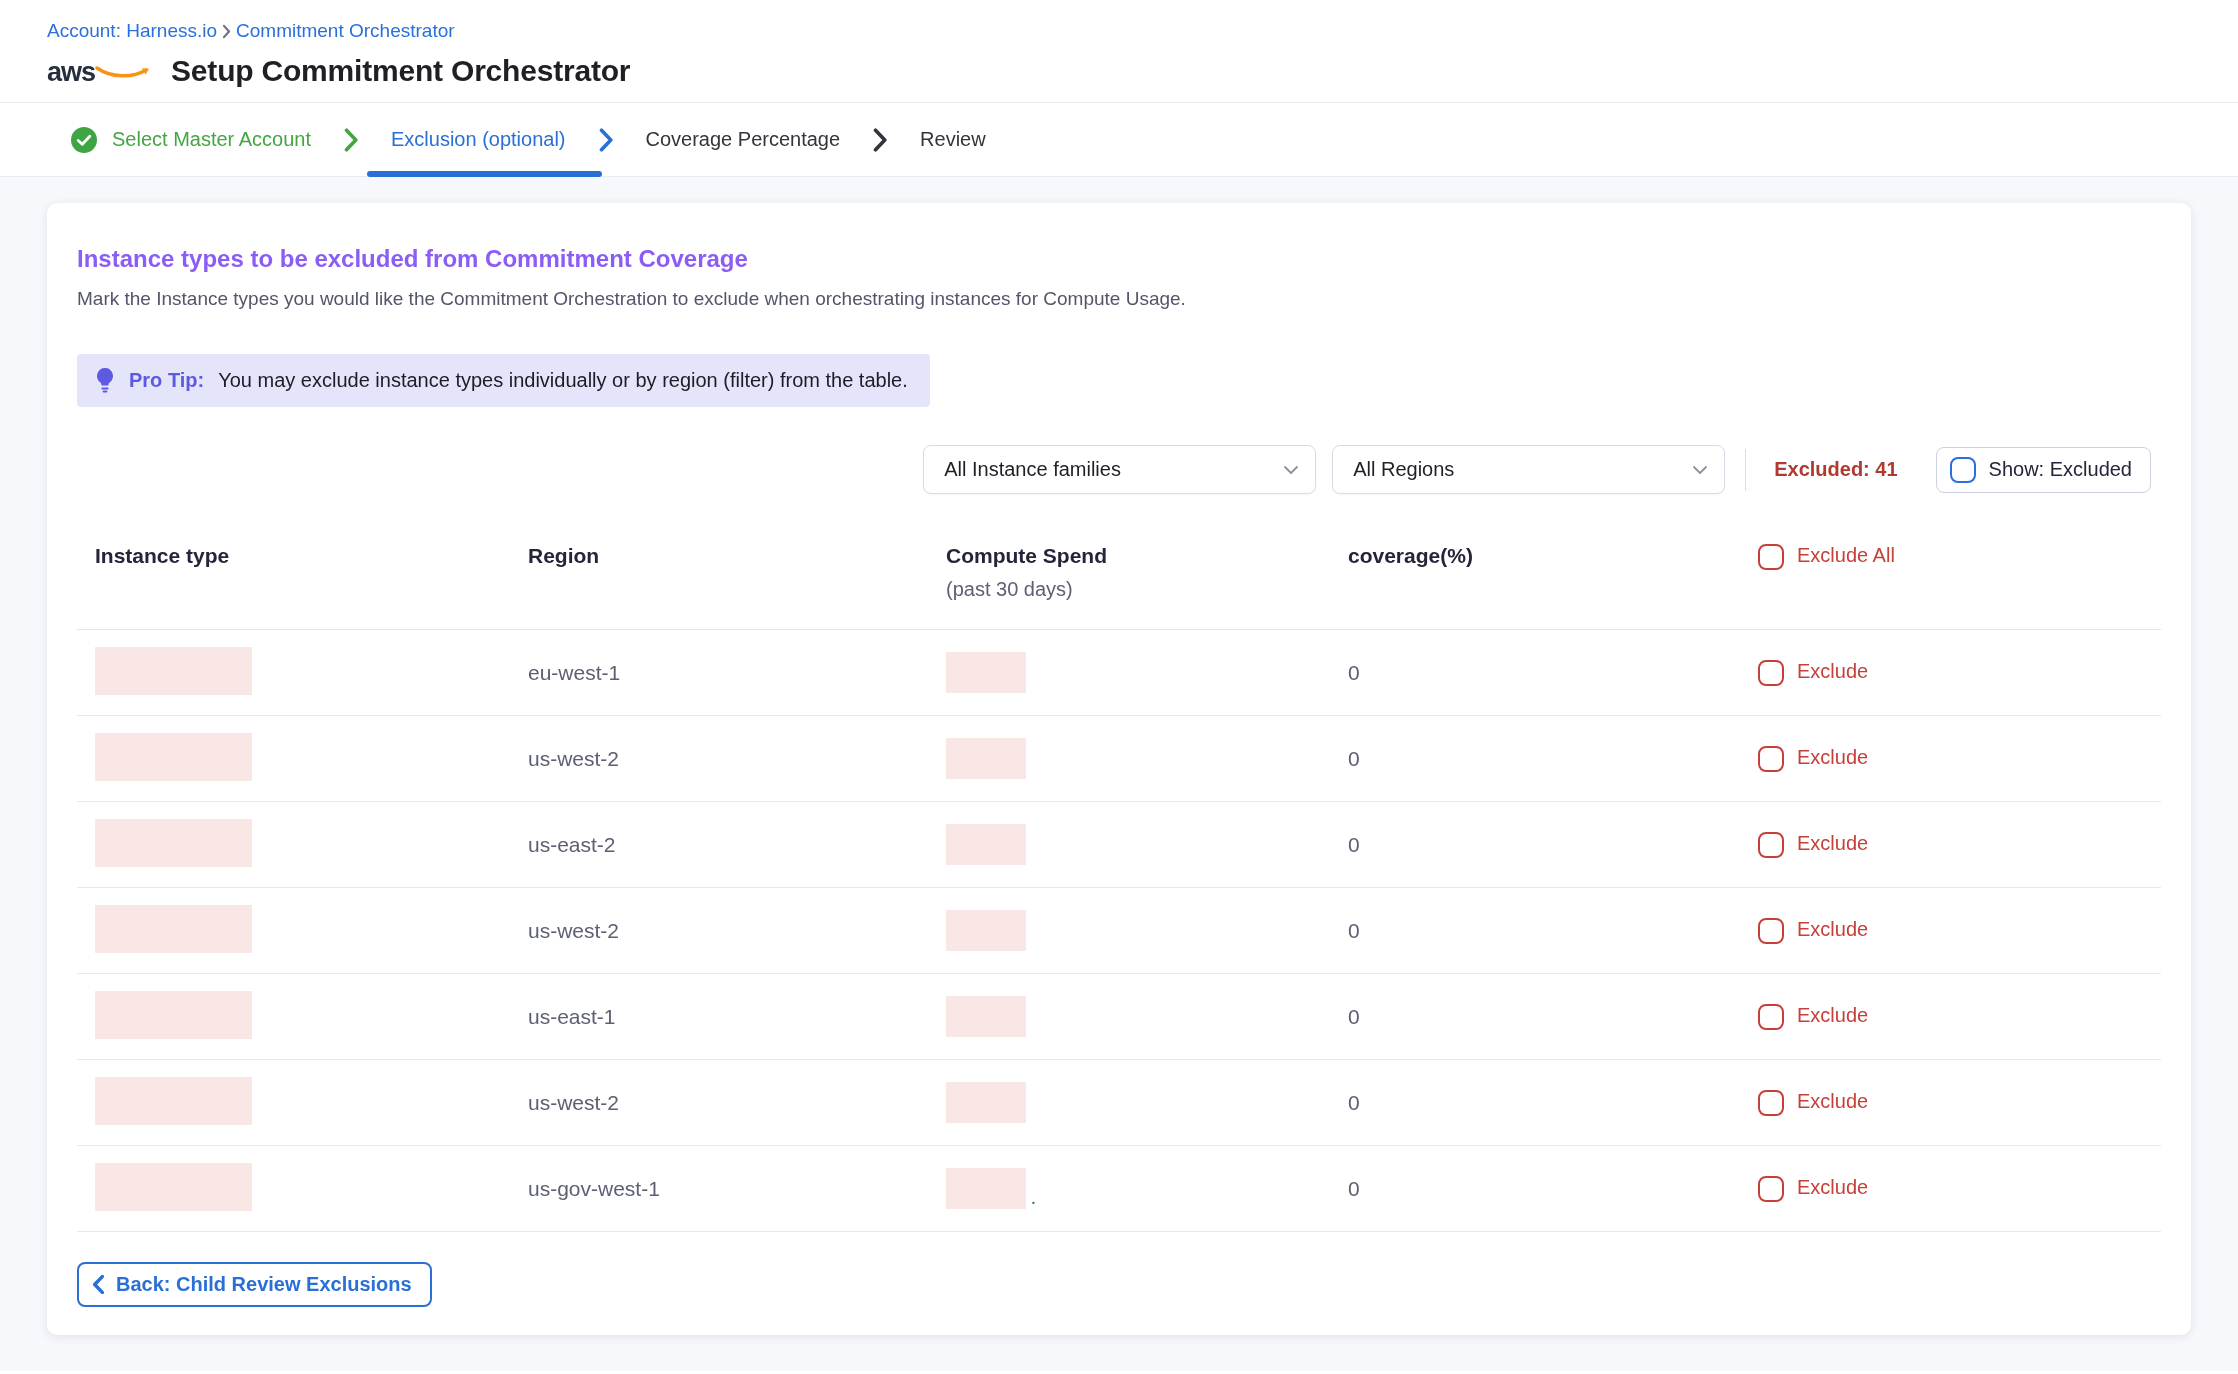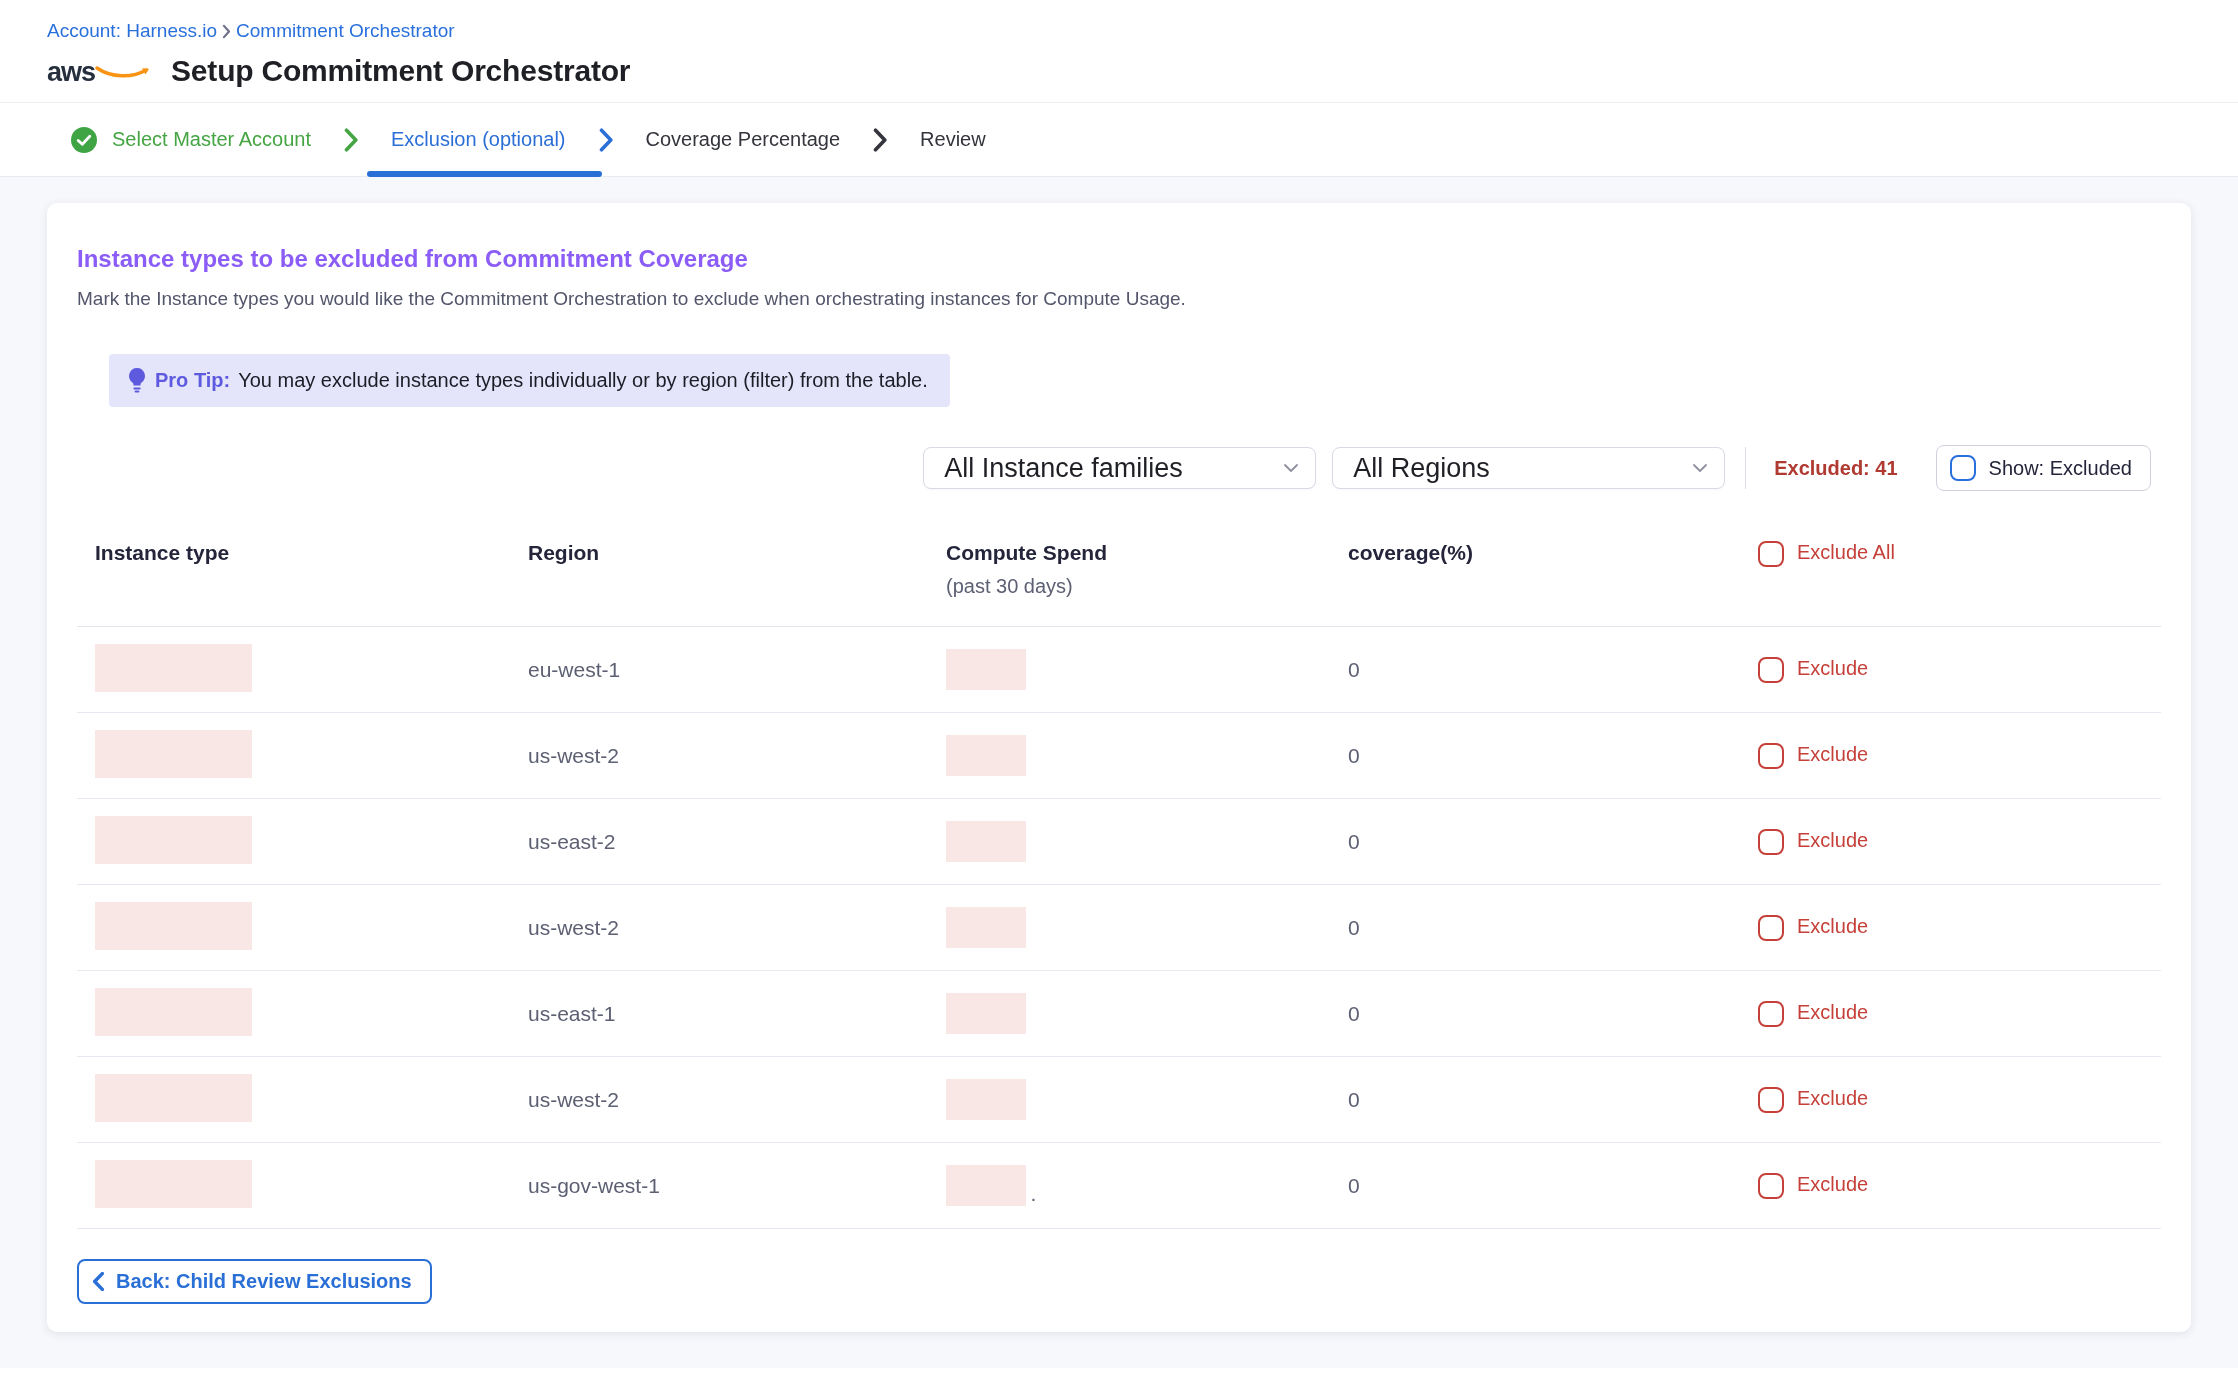--- a/index.html
+++ b/index.html
@@ -34,31 +34,31 @@
   .sep-green{ color:#44a542; } .sep-blue{ color:#2a6fd6; } .sep-dark{ color:#33343c; }
 
   
   .content{ background:#f7f8fc; padding:26px 47px 36px 47px; min-height:1153px; box-sizing:border-box; }
   .card{ background:#fff; border-radius:10px; box-shadow:0 2px 10px rgba(40,41,61,.10);
          padding:42px 30px 28px 30px; box-sizing:border-box; }
 
   .card-title{ font-size:24px; font-weight:700; color:#8b5cf6; margin:0; }
   .card-subtitle{ font-size:19px; color:#53566b; margin-top:15px; }
 
-  .protip{ display:inline-flex; align-items:center; gap:8px; margin-top:44px;
-           background:#e4e4fa; border-radius:4px; padding:13px 22px 13px 18px;margin-left:32px; }
+  .protip{ display:inline-flex; align-items:center; gap:14px; margin-top:44px;
+           background:#e4e4fa; border-radius:4px; padding:13px 22px 13px 18px; }
   .protip-label{ color:#5d5ae0; font-weight:700; font-size:20px; }
   .protip-text{ color:#1c1d26; font-size:20px; }
 
   
   .filters{ display:flex; align-items:center; justify-content:flex-end; gap:0; margin-top:38px; padding-right:10px; }
   .select{ display:flex; align-items:center; justify-content:space-between;
-           width:393px; height:42px; box-sizing:border-box; padding:0 16px 0 20px;
+           width:393px; height:49px; box-sizing:border-box; padding:0 16px 0 20px;
            background:#fff; border:1px solid #d8dae6; border-radius:8px;
-           font-size:27px; color:#1f2026; cursor:pointer; box-shadow:0 1px 2px rgba(40,41,61,.04); }
+           font-size:20px; color:#1f2026; cursor:pointer; box-shadow:0 1px 2px rgba(40,41,61,.04); }
   .select + .select{ margin-left:16px; }
   .v-divider{ width:1px; height:42px; background:#dddfe8; margin:0 28px 0 20px; }
   .excluded-count{ font-size:20px; font-weight:700; color:#b03a31; white-space:nowrap; }
   .show-pill{ display:flex; align-items:center; gap:13px; margin-left:38px;
               border:1px solid #cfd2de; border-radius:8px; background:#fff;
               padding:9px 18px 9px 13px; cursor:pointer; }
   .show-pill-label{ font-size:20px; color:#24253a; white-space:nowrap; }
   .cb{ width:26px; height:26px; border-radius:8px; background:#fff; box-sizing:border-box; flex:0 0 auto; cursor:pointer; }
   .cb-blue{ border:2px solid #2a70dd; }
   .cb-red{ border:2px solid #c6403a; }

